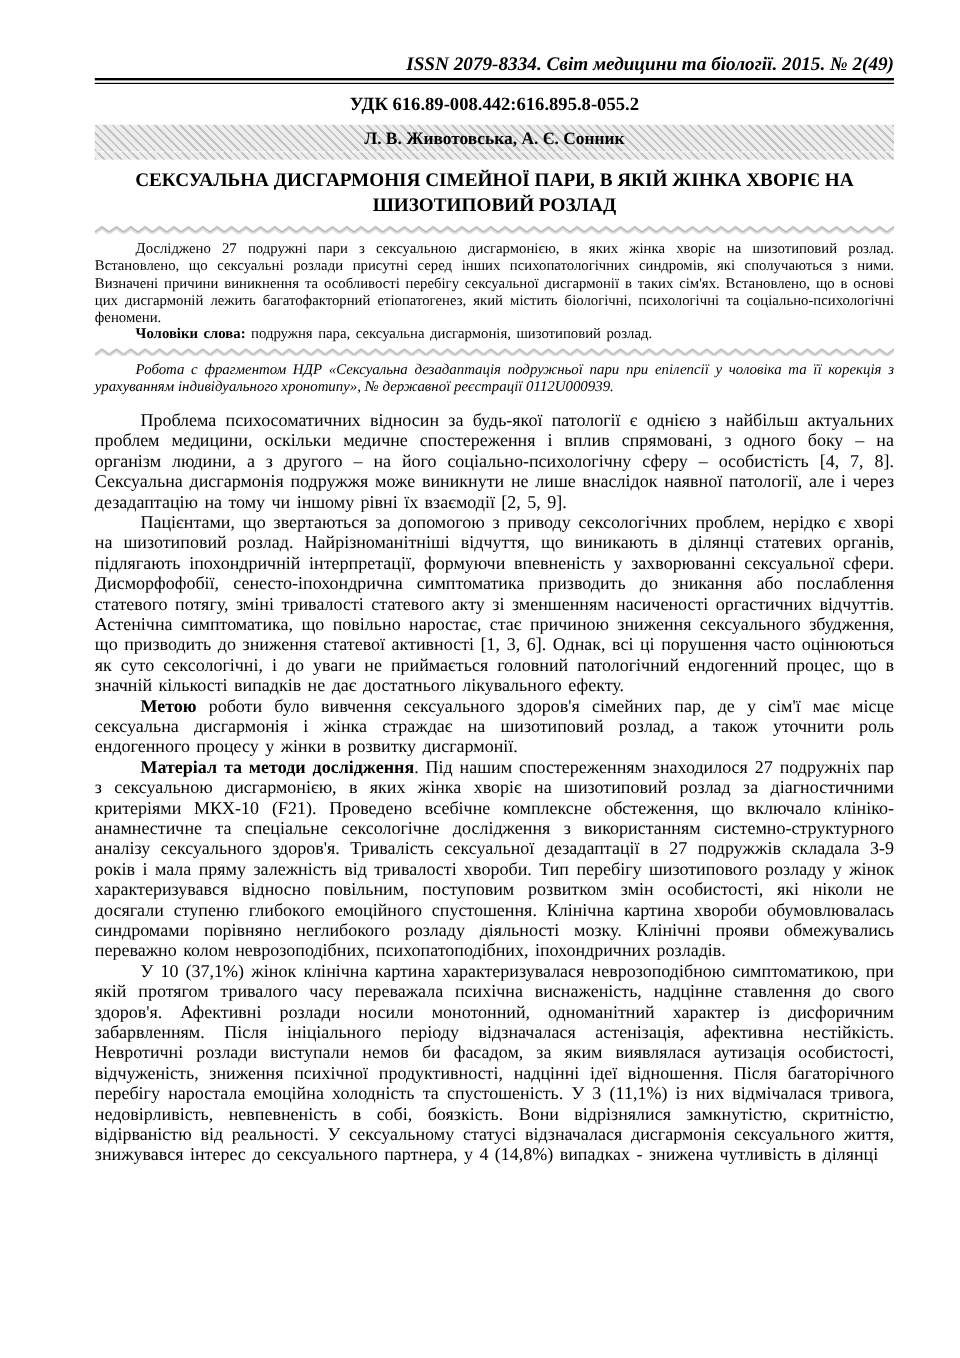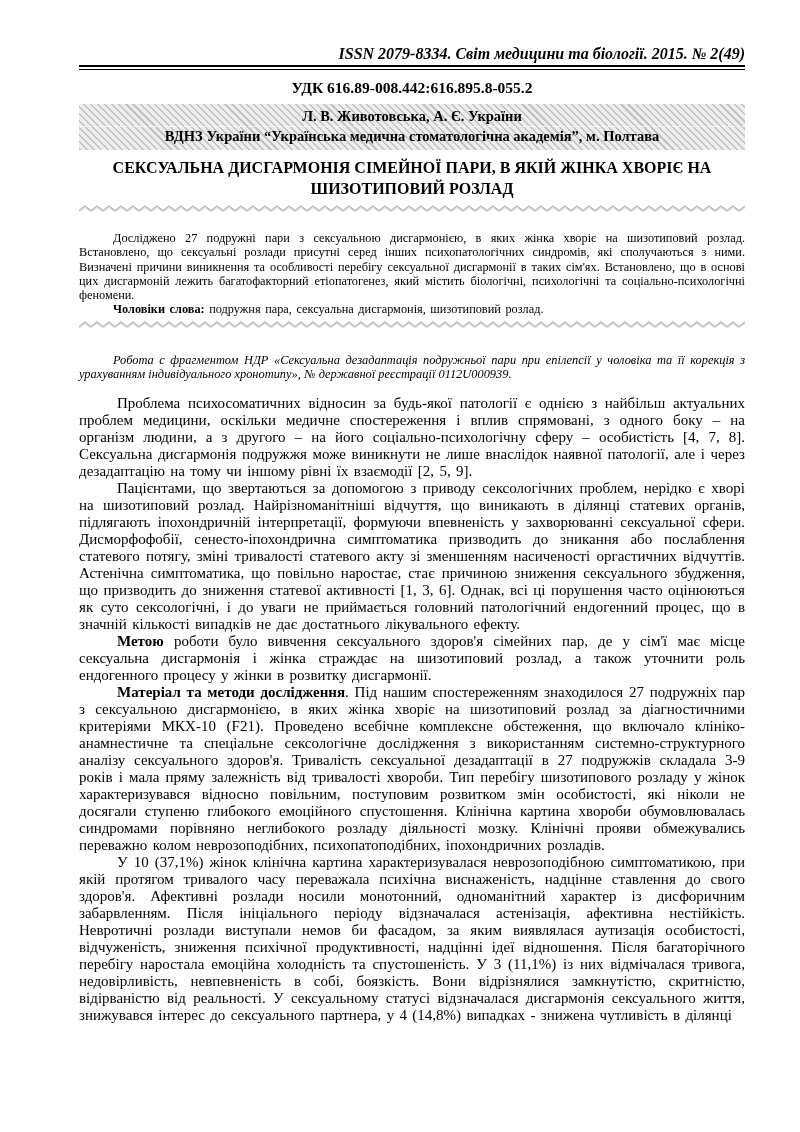--- a/index.html
+++ b/index.html
@@ -82,24 +82,24 @@
   .zigzag.second { margin-top: 3px; }
 
   .abstract-par {
     margin: 0;
     font-size: 12.3px;
     line-height: 14.3px;
     text-align: justify;
     text-indent: 34px;
     word-spacing: 1.5px;
   }
-  .abstract-par.first { margin-top: 19px; }
+  .abstract-par.first { margin-top: 5px; }
 
   .ndr-note {
-    margin: 25px 0 0 0;
+    margin: 4px 0 0 0;
     font-style: italic;
     font-size: 12.4px;
     line-height: 14.5px;
     text-align: justify;
     text-indent: 34px;
   }
 
   .body-par {
     margin: 0;
     font-size: 15px;
@@ -123,23 +123,22 @@
 
 <div class="page">
   <div class="content">
 
     <div class="issn">ISSN 2079-8334. Світ медицини та біології. 2015. № 2(49)</div>
     <div class="double-rule"></div>
 
     <div class="udk">УДК 616.89-008.442:616.895.8-055.2</div>
 
     <div class="hatch-box">
-      <div>Л. В. Животовська, А. Є. України</div>
+      <div>Л. В. Животовська, А. Є. Сонник</div>
       <div class="hatch-seam"></div>
-      <div>ВДНЗ України “Українська медична стоматологічна академія”, м. Полтава</div>
     </div>
 
     <h1 class="article-title" style="margin:8px 0 0 0;">СЕКСУАЛЬНА ДИСГАРМОНІЯ СІМЕЙНОЇ ПАРИ, В ЯКІЙ ЖІНКА ХВОРІЄ НА ШИЗОТИПОВИЙ РОЗЛАД</h1>
 
     <svg class="zigzag" width="666" height="8" xmlns="http://www.w3.org/2000/svg">
       <defs>
         <pattern id="zz1" width="12" height="8" patternUnits="userSpaceOnUse">
           <path d="M0 6.5 L6 2 L12 6.5" fill="none" stroke="#b4b4b4" stroke-width="1.3"></path>
           <path d="M0 8.2 L6 3.7 L12 8.2" fill="none" stroke="#d6d6d6" stroke-width="1"></path>
         </pattern>

